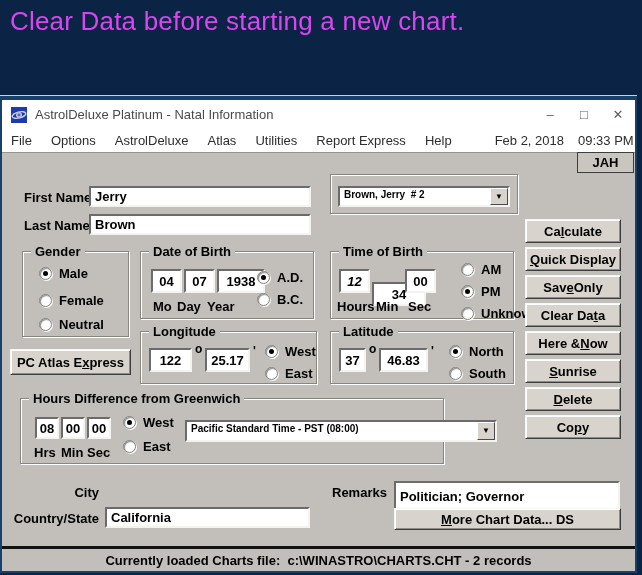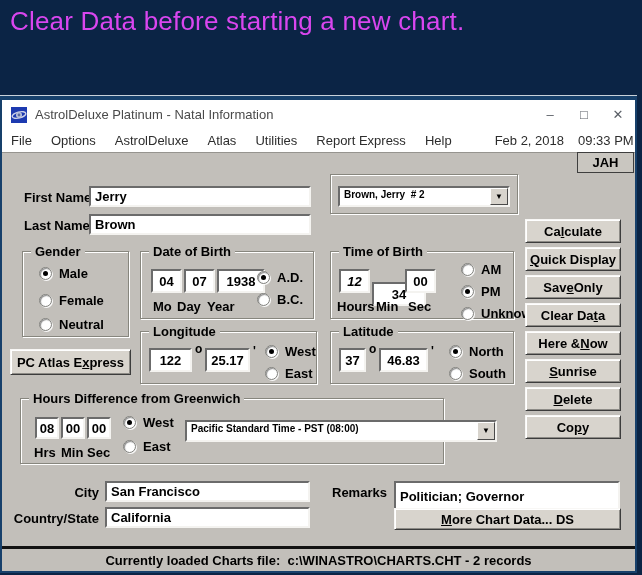--- a/index.html
+++ b/index.html
@@ -296,23 +296,20 @@
     <div class="btn" style="left:523px;top:66px;width:96px;height:24px">Ca<u>l</u>culate</div>
     <div class="btn" style="left:523px;top:94px;width:96px;height:24px"><u>Q</u>uick Display</div>
     <div class="btn" style="left:523px;top:122px;width:96px;height:24px">Sav<u>e</u> Only</div>
     <div class="btn" style="left:523px;top:150px;width:96px;height:24px">Clear Da<u>t</u>a</div>
     <div class="btn" style="left:523px;top:178px;width:96px;height:24px">Here &amp; <u>N</u>ow</div>
     <div class="btn" style="left:523px;top:206px;width:96px;height:24px"><u>S</u>unrise</div>
     <div class="btn" style="left:523px;top:234px;width:96px;height:24px"><u>D</u>elete</div>
     <div class="btn" style="left:523px;top:262px;width:96px;height:24px">Co<u>p</u>y</div>
 
     <span class="lbl" style="left:20px;top:332px;width:77px;text-align:right">City</span>
-    <span style="position:absolute;left:103px;top:328px;width:205px;height:21px">
-      <input class="tb" style="height: 21px;" value="San Francisco">
-    </span>
     <span class="lbl" style="left:8px;top:358px;width:89px;text-align:right">Country/State</span>
     <span style="position:absolute;left:103px;top:354px;width:205px;height:21px">
       <input class="tb" style="height: 21px;" value="California">
     </span>
     <span class="lbl" style="left:330px;top:332px">Remarks</span>
     <span style="position:absolute;left:392px;top:328px;width:226px;height:21px">
       <input class="tb" style="height: 30px;" value="Politician; Governor">
     </span>
     <div class="btn" style="left:392px;top:355px;width:227px;height:22px"><u>M</u>ore Chart Data... DS</div>
 

